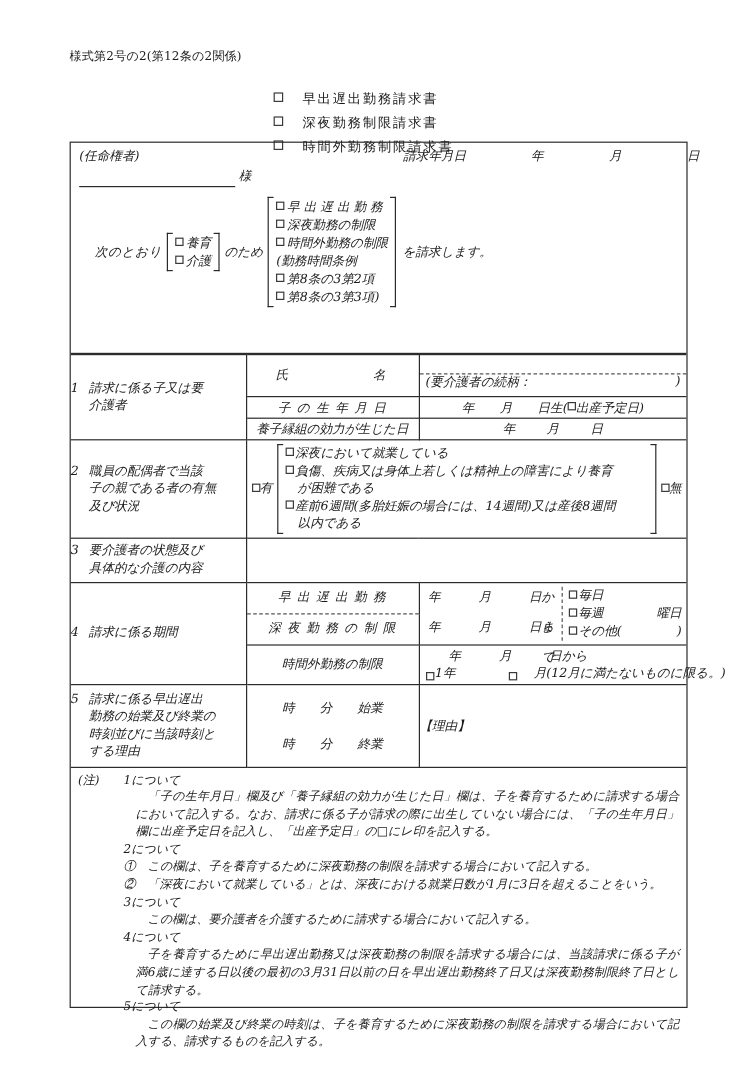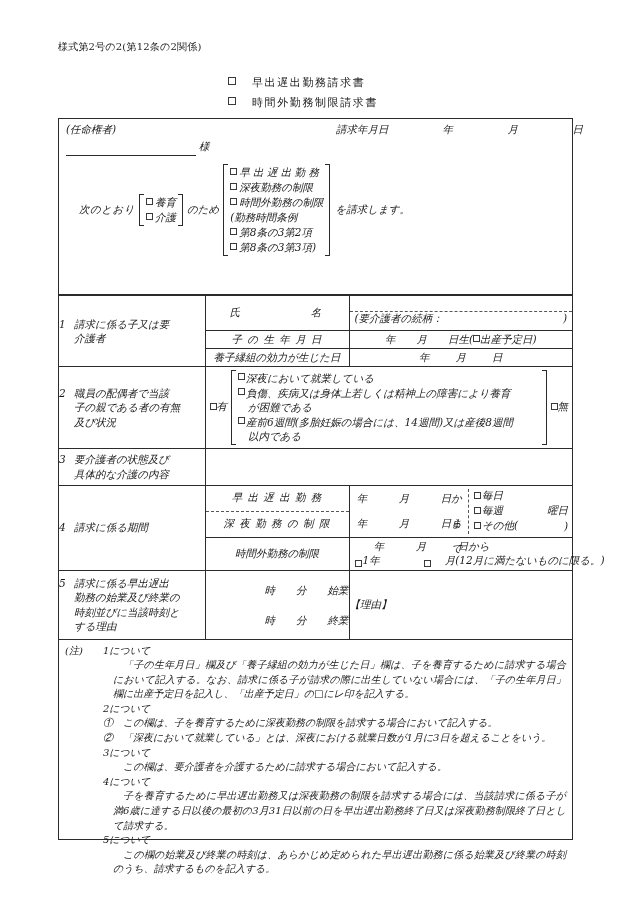--- a/index.html
+++ b/index.html
@@ -243,21 +243,21 @@
   .r4opts .paren { margin-left: auto; padding-right: 4px; }
 
   .r4ot { padding: 2px 5px; }
   .r4ot .l1 { text-align: center; padding-right: 58px; }
   .r4ot .l2 { display: flex; align-items: flex-end; white-space: nowrap; }
   .r4ot .l2 .cb { margin-right: 1px; }
   .r4ot .l2 .g1 { margin-right: 44px; }
   .r4ot .l2 .g2 { margin-right: 14px; }
 
   
-  .t5 { text-align: right; line-height: 30px; }
+  .t5 { text-align: center; line-height: 30px; }
   .reason { padding: 4px 6px; vertical-align: top; height: 100%; }
   .reason-l { font-size: 10.5px; }
 
   
   .notes {
     padding: 4px 6px 4px 6px;
     font-size: 10px;
     line-height: 14.6px;
   }
   .notes .nrow { display: flex; }
@@ -274,20 +274,24 @@
 <body>
 
 <div class="page">
 
   <div class="form-code">様式第2号の2(第12条の2関係)</div>
 
   <div class="title-list">
     <div class="title-row">
       <span class="cb"></span>
       <span class="tx">早出遅出勤務請求書</span>
+    </div>
+    <div class="title-row">
+      <span class="cb"></span>
+      <span class="tx">深夜勤務制限請求書</span>
     </div>
     <div class="title-row">
       <span class="cb"></span>
       <span class="tx">時間外勤務制限請求書</span>
     </div>
   </div>
 
   <div class="box">
 
     <div class="panel-top">
@@ -534,21 +538,21 @@
                 <span>②</span>　<span>「深夜において就業している」とは、深夜における就業日数が1月に3日を超えることをいう。</span>
               </div>
 
               <div class="p1">3について</div>
               <div class="p2 just" style="text-indent:10px">この欄は、要介護者を介護するために請求する場合において記入する。</div>
 
               <div class="p1">4について</div>
               <div class="p2 just" style="text-indent:10px">子を養育するために早出遅出勤務又は深夜勤務の制限を請求する場合には、当該請求に係る子が満6歳に達する日以後の最初の3月31日以前の日を早出遅出勤務終了日又は深夜勤務制限終了日として請求する。</div>
 
               <div class="p1">5について</div>
-              <div class="p2 just" style="text-indent:10px">この欄の始業及び終業の時刻は、あらかじめ定められた早出遅出勤務に係る始業及び終業の時刻のうち、請求するものを記入する。</div>
+              <div class="p2 just" style="text-indent:10px">この欄の始業及び終業の時刻は、子を養育するために深夜勤務の制限を請求する場合において記入する、請求するものを記入する。</div>
 
             </div>
           </td>
         </tr>
       </tbody>
     </table>
 
   </div>
 </div>
 

